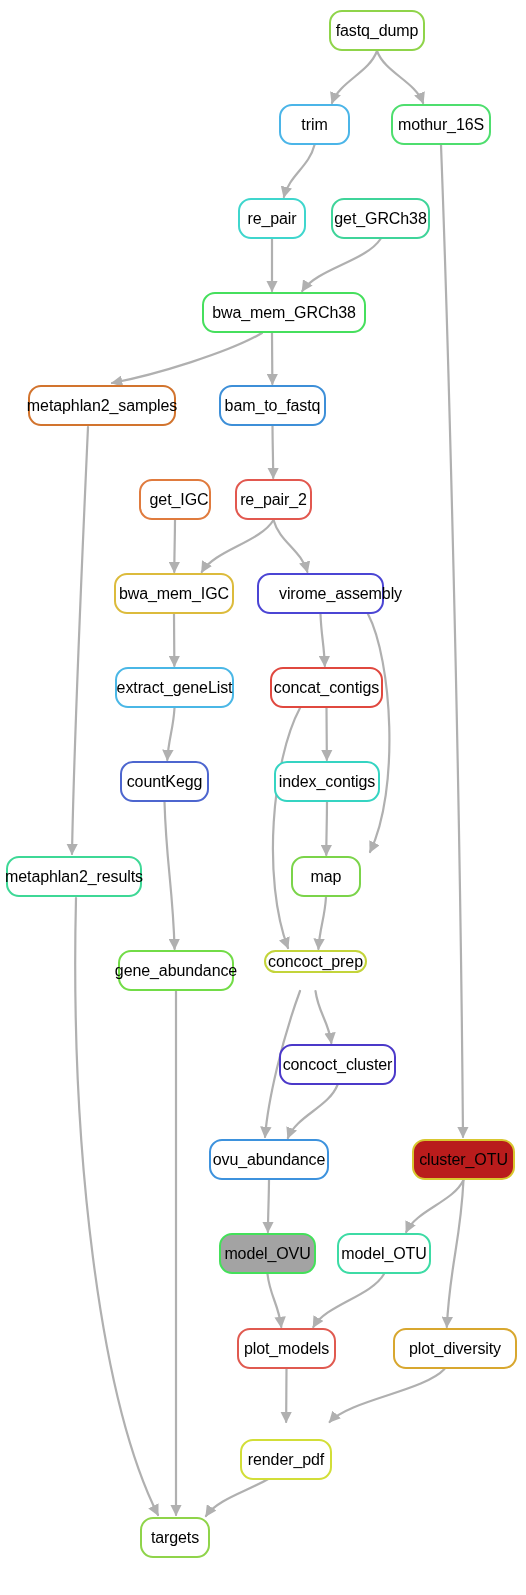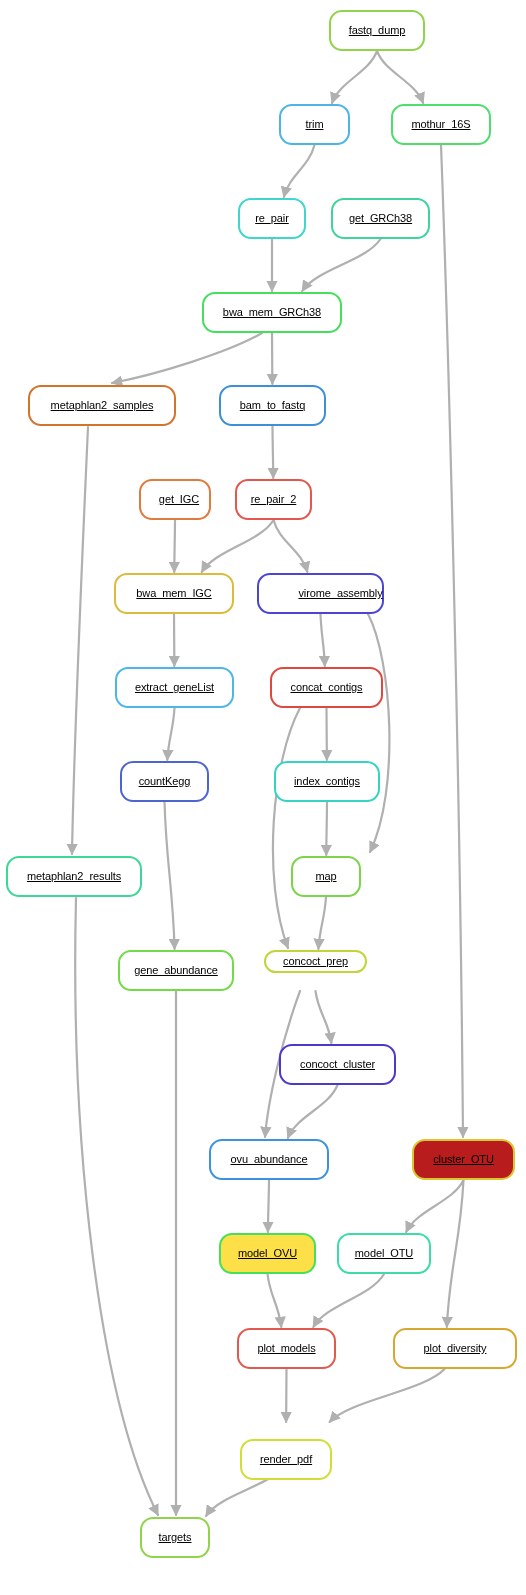--- a/index.html
+++ b/index.html
@@ -40,26 +40,25 @@
     border-style: solid;
     border-width: 2px;
     border-radius: 13px;
     display: flex;
     align-items: center;
     justify-content: center;
     white-space: nowrap;
   }
   .node-label {
     font-family: "Liberation Sans", sans-serif;
-    font-size: 11px;
+    font-size: 16px;
     line-height: 1;
     color: #000000;
     letter-spacing: -0.1px;
     user-select: none;
-    text-decoration: underline;
   }
 </style>
 </head>
 <body>
 
 <div id="graph-root">
   <svg id="edge-layer" viewBox="0 0 526 1595" width="526" height="1595" xmlns="http://www.w3.org/2000/svg">
     <defs>
       <marker id="arrowhead" viewBox="0 0 10 10" refX="9" refY="5" markerWidth="5.2" markerHeight="5.2" orient="auto-start-reverse">
         <path d="M 0 0 L 10 5 L 0 10 z" fill="#b0b0b0"></path>
@@ -112,21 +111,21 @@
       </div>
       <div class="node" style="left: 391px; top: 104px; width: 100px; height: 41px; border-color: rgb(78, 222, 110); border-width: 2px; border-radius: 13px; background: rgb(255, 255, 255);">
         <span class="node-label" style="color: rgb(0, 0, 0);">mothur_16S</span>
       </div>
       <div class="node" style="left: 238px; top: 198px; width: 68px; height: 41px; border-color: rgb(63, 214, 205); border-width: 2px; border-radius: 13px; background: rgb(255, 255, 255);">
         <span class="node-label" style="color: rgb(0, 0, 0);">re_pair</span>
       </div>
       <div class="node" style="left: 331px; top: 198px; width: 99px; height: 41px; border-color: rgb(63, 212, 154); border-width: 2px; border-radius: 13px; background: rgb(255, 255, 255);">
         <span class="node-label" style="color: rgb(0, 0, 0);">get_GRCh38</span>
       </div>
-      <div class="node" style="left: 202px; top: 292px; width: 140px; height: 41px; border-color: rgb(70, 223, 93); border-width: 2px; border-radius: 13px; background: rgb(255, 255, 255);">
+      <div class="node" style="left: 202px; top: 292px; width: 164px; height: 41px; border-color: rgb(70, 223, 93); border-width: 2px; border-radius: 13px; background: rgb(255, 255, 255);">
         <span class="node-label" style="color: rgb(0, 0, 0);">bwa_mem_GRCh38</span>
       </div>
       <div class="node" style="left: 28px; top: 385px; width: 148px; height: 41px; border-color: rgb(210, 116, 46); border-width: 2px; border-radius: 13px; background: rgb(255, 255, 255);">
         <span class="node-label" style="color: rgb(0, 0, 0);">metaphlan2_samples</span>
       </div>
       <div class="node" style="left: 219px; top: 385px; width: 107px; height: 41px; border-color: rgb(61, 143, 216); border-width: 2px; border-radius: 13px; background: rgb(255, 255, 255);">
         <span class="node-label" style="color: rgb(0, 0, 0);">bam_to_fastq</span>
       </div>
       <div class="node" style="left: 139px; top: 479px; width: 72px; height: 41px; border-color: rgb(224, 123, 62); border-width: 2px; border-radius: 13px; background: rgb(255, 255, 255); padding-left: 8px;">
         <span class="node-label" style="color: rgb(0, 0, 0);">get_IGC</span>
@@ -166,21 +165,21 @@
       </div>
       <div class="node" style="left: 279px; top: 1044px; width: 117px; height: 41px; border-color: rgb(75, 57, 201); border-width: 2px; border-radius: 13px; background: rgb(255, 255, 255);">
         <span class="node-label" style="color: rgb(0, 0, 0);">concoct_cluster</span>
       </div>
       <div class="node" style="left: 209px; top: 1139px; width: 120px; height: 41px; border-color: rgb(61, 146, 221); border-width: 2px; border-radius: 13px; background: rgb(255, 255, 255);">
         <span class="node-label" style="color: rgb(0, 0, 0);">ovu_abundance</span>
       </div>
       <div class="node" style="left: 412px; top: 1139px; width: 103px; height: 41px; border-color: rgb(216, 199, 47); border-width: 2px; border-radius: 13px; background: #b91c1c; text-align: center;">
         <span class="node-label" style="color: rgb(0, 0, 0);">cluster_OTU</span>
       </div>
-      <div class="node" style="left: 219px; top: 1233px; width: 97px; height: 41px; border-color: rgb(68, 224, 90); border-width: 2px; border-radius: 13px; background: #fde047;">
+      <div class="node" style="left: 219px; top: 1233px; width: 97px; height: 41px; border-color: rgb(68, 224, 90); border-width: 2px; border-radius: 13px; background: #a3a3a3;">
         <span class="node-label" style="color: rgb(0, 0, 0);">model_OVU</span>
       </div>
       <div class="node" style="left: 237px; top: 1328px; width: 99px; height: 41px; border-color: rgb(224, 90, 80); border-width: 2px; border-radius: 13px; background: rgb(255, 255, 255);">
         <span class="node-label" style="color: rgb(0, 0, 0);">plot_models</span>
       </div>
       <div class="node" style="left: 337px; top: 1233px; width: 94px; height: 41px; border-color: rgb(61, 219, 165); border-width: 2px; border-radius: 13px; background: rgb(255, 255, 255);">
         <span class="node-label" style="color: rgb(0, 0, 0);">model_OTU</span>
       </div>
       <div class="node" style="left: 393px; top: 1328px; width: 124px; height: 41px; border-color: rgb(216, 167, 47); border-width: 2px; border-radius: 13px; background: rgb(255, 255, 255);">
         <span class="node-label" style="color: rgb(0, 0, 0);">plot_diversity</span>

